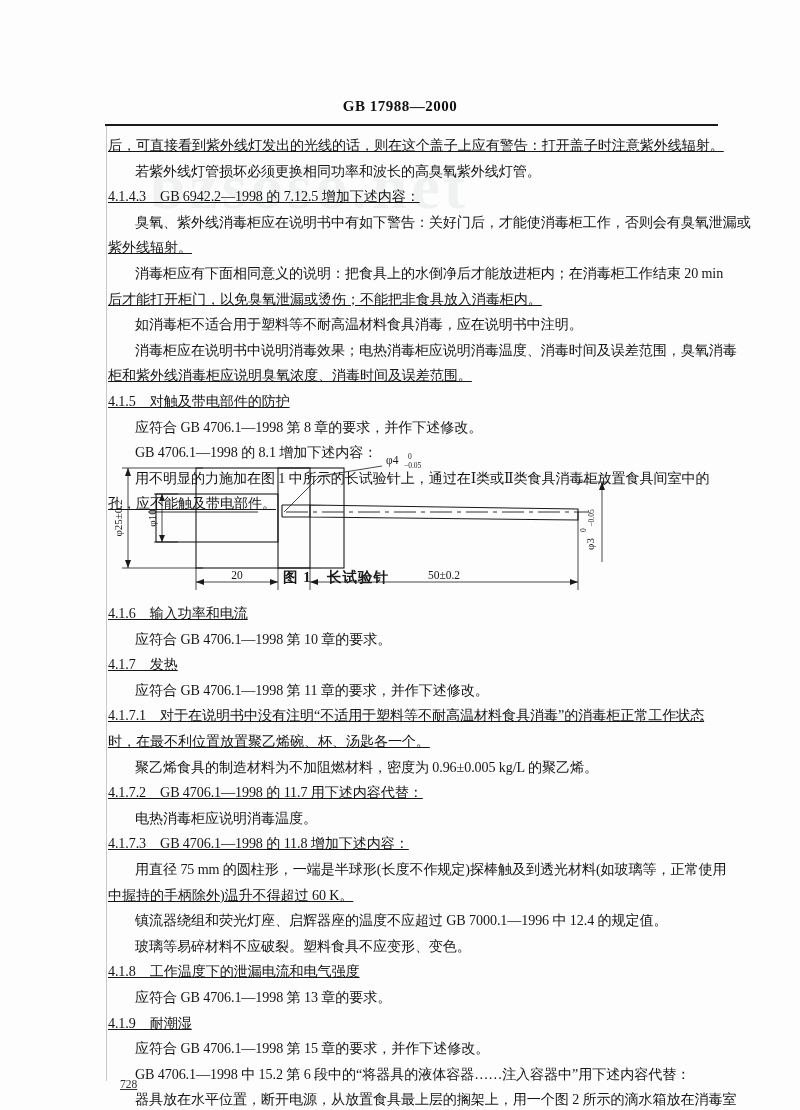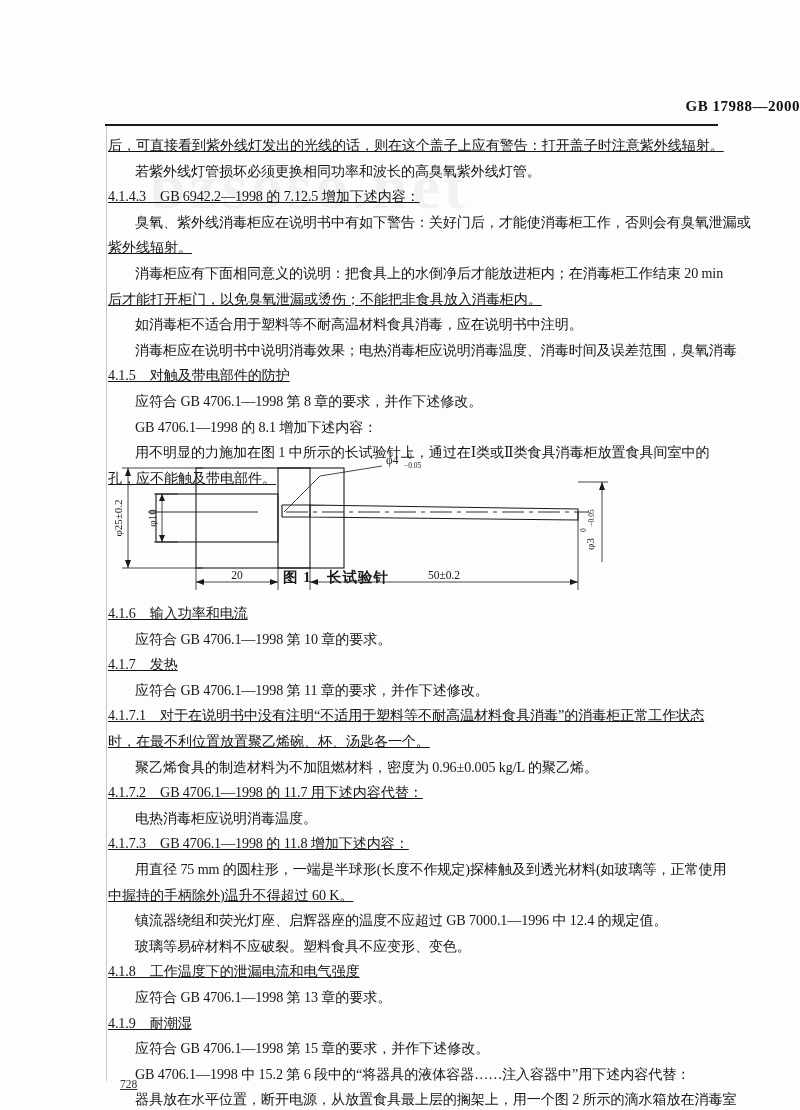--- a/index.html
+++ b/index.html
@@ -17,21 +17,21 @@
     height: 1110px;
     background: #fdfdfd;
     overflow: hidden;
   }
   
   .header-title {
     position: absolute;
     top: 98px;
     left: 0;
     width: 800px;
-    text-align: right;
+    text-align: center;
     font-family: "Liberation Serif", serif;
     font-weight: bold;
     font-size: 15px;
     letter-spacing: 0.5px;
     color: #111;
   }
   .header-rule {
     position: absolute;
     top: 124px;
     left: 105px;
@@ -116,20 +116,21 @@
   <div class="content" id="body-top">
       <div class="line ind1">后，可直接看到紫外线灯发出的光线的话，则在这个盖子上应有警告：打开盖子时注意紫外线辐射。</div>
       <div class="line ind2">若紫外线灯管损坏必须更换相同功率和波长的高臭氧紫外线灯管。</div>
       <div class="line ind1">4.1.4.3　GB 6942.2—1998 的 7.12.5 增加下述内容：</div>
       <div class="line ind2">臭氧、紫外线消毒柜应在说明书中有如下警告：关好门后，才能使消毒柜工作，否则会有臭氧泄漏或</div>
       <div class="line ind1">紫外线辐射。</div>
       <div class="line ind2">消毒柜应有下面相同意义的说明：把食具上的水倒净后才能放进柜内；在消毒柜工作结束 20 min</div>
       <div class="line ind1">后才能打开柜门，以免臭氧泄漏或烫伤；不能把非食具放入消毒柜内。</div>
       <div class="line ind2">如消毒柜不适合用于塑料等不耐高温材料食具消毒，应在说明书中注明。</div>
       <div class="line ind2">消毒柜应在说明书中说明消毒效果；电热消毒柜应说明消毒温度、消毒时间及误差范围，臭氧消毒</div>
+      <div class="line ind1">柜和紫外线消毒柜应说明臭氧浓度、消毒时间及误差范围。</div>
       <div class="line ind1">4.1.5　对触及带电部件的防护</div>
       <div class="line ind2">应符合 GB 4706.1—1998 第 8 章的要求，并作下述修改。</div>
       <div class="line ind2">GB 4706.1—1998 的 8.1 增加下述内容：</div>
       <div class="line ind2">用不明显的力施加在图 1 中所示的长试验针上，通过在Ⅰ类或Ⅱ类食具消毒柜放置食具间室中的</div>
       <div class="line ind1">孔，应不能触及带电部件。</div>
     </div>
 
   <div class="figure-wrap">
     <svg width="612" height="145" viewBox="0 0 612 145">
       <g stroke="#1a1a1a" fill="none" stroke-width="1.1">

